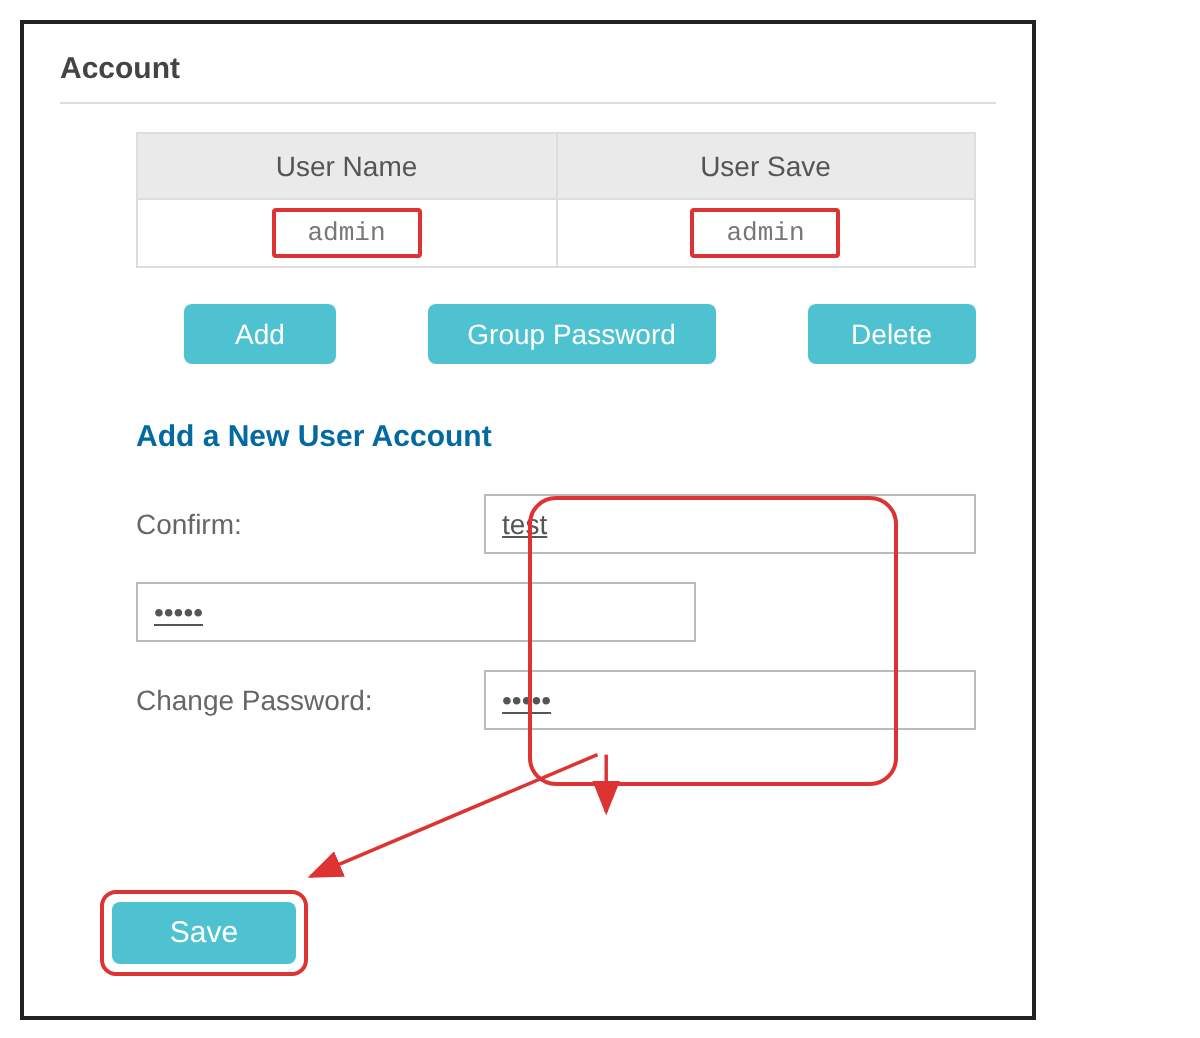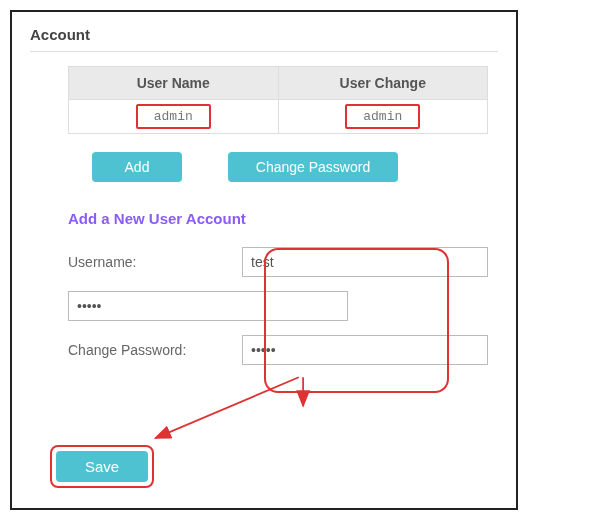--- a/index.html
+++ b/index.html
@@ -35,21 +35,21 @@
   }
 
   
   .user-table {
     width: 100%;
     border-collapse: collapse;
     margin-bottom: 18px;
   }
   .user-table th {
     background: #eaeaea;
-    font-weight: bold;
+    font-weight: normal;
     color: #555;
     padding: 8px 0;
     border: 1px solid #ddd;
     font-size: 14px;
     width: 50%;
   }
   .user-table td {
     border: 1px solid #ddd;
     padding: 4px 0 4px 0;
     text-align: center;
@@ -81,21 +81,21 @@
     cursor: pointer;
     text-align: center;
   }
   .btn-add { width: 90px; }
   .btn-change { width: 170px; }
   .btn-delete { width: 100px; }
 
   
   .section-title {
     font-weight: bold;
-    color: #8b5cf6;
+    color: #0369a1;
     margin-bottom: 20px;
     font-size: 15px;
   }
   .form-row {
     display: flex;
     align-items: center;
     margin-bottom: 14px;
   }
   .form-label {
     width: 200px;
@@ -103,20 +103,21 @@
     font-size: 14px;
   }
   .form-input {
     width: 280px;
     height: 30px;
     border: 1px solid #bbb;
     padding: 0 8px;
     font-size: 14px;
     color: #555;
     background: #fff;
+    text-decoration: underline;
   }
 
   
   .inputs-highlight {
     position: absolute;
     border: 2px solid #d33;
     border-radius: 14px;
     left: 252px;
     top: 236px;
     width: 185px;
@@ -153,44 +154,45 @@
 
   <div class="page-title">Account</div>
   <hr class="hr">
 
   <div class="content">
 
     <table class="user-table">
       <thead>
         <tr>
           <th>User Name</th>
-          <th>User Change</th>
+          <th>User Save</th>
         </tr>
       </thead>
       <tbody>
         <tr>
           <td>
             <span class="red-box">admin</span>
           </td>
           <td>
             <span class="red-box">admin</span>
           </td>
         </tr>
       </tbody>
     </table>
 
     <div class="btn-row">
       <button class="btn btn-add">Add</button>
-      <button class="btn btn-change">Change Password</button>
+      <button class="btn btn-change">Group Password</button>
+      <button class="btn btn-delete">Delete</button>
     </div>
 
     <div class="section-title">Add a New User Account</div>
 
     <div class="form-row">
-      <div class="form-label">Username:</div>
+      <div class="form-label">Confirm:</div>
       <input class="form-input" type="text" value="test" style="">
     </div>
     <div class="form-row">
       <input class="form-input" type="text" value="•••••" style="">
     </div>
     <div class="form-row">
       <div class="form-label">Change Password:</div>
       <input class="form-input" type="text" value="•••••" style="">
     </div>
 

